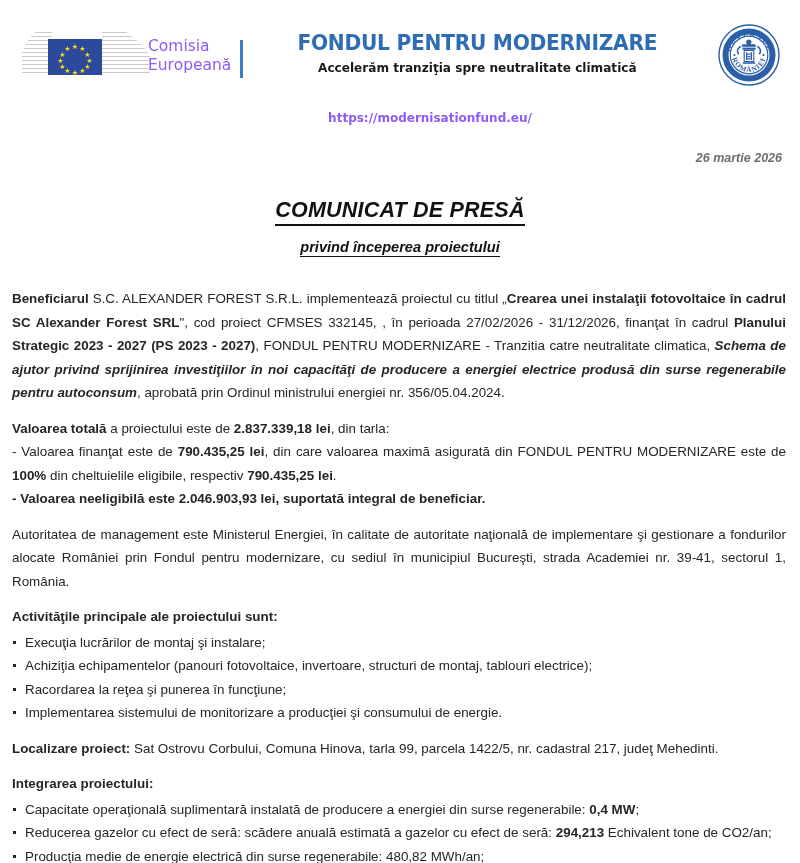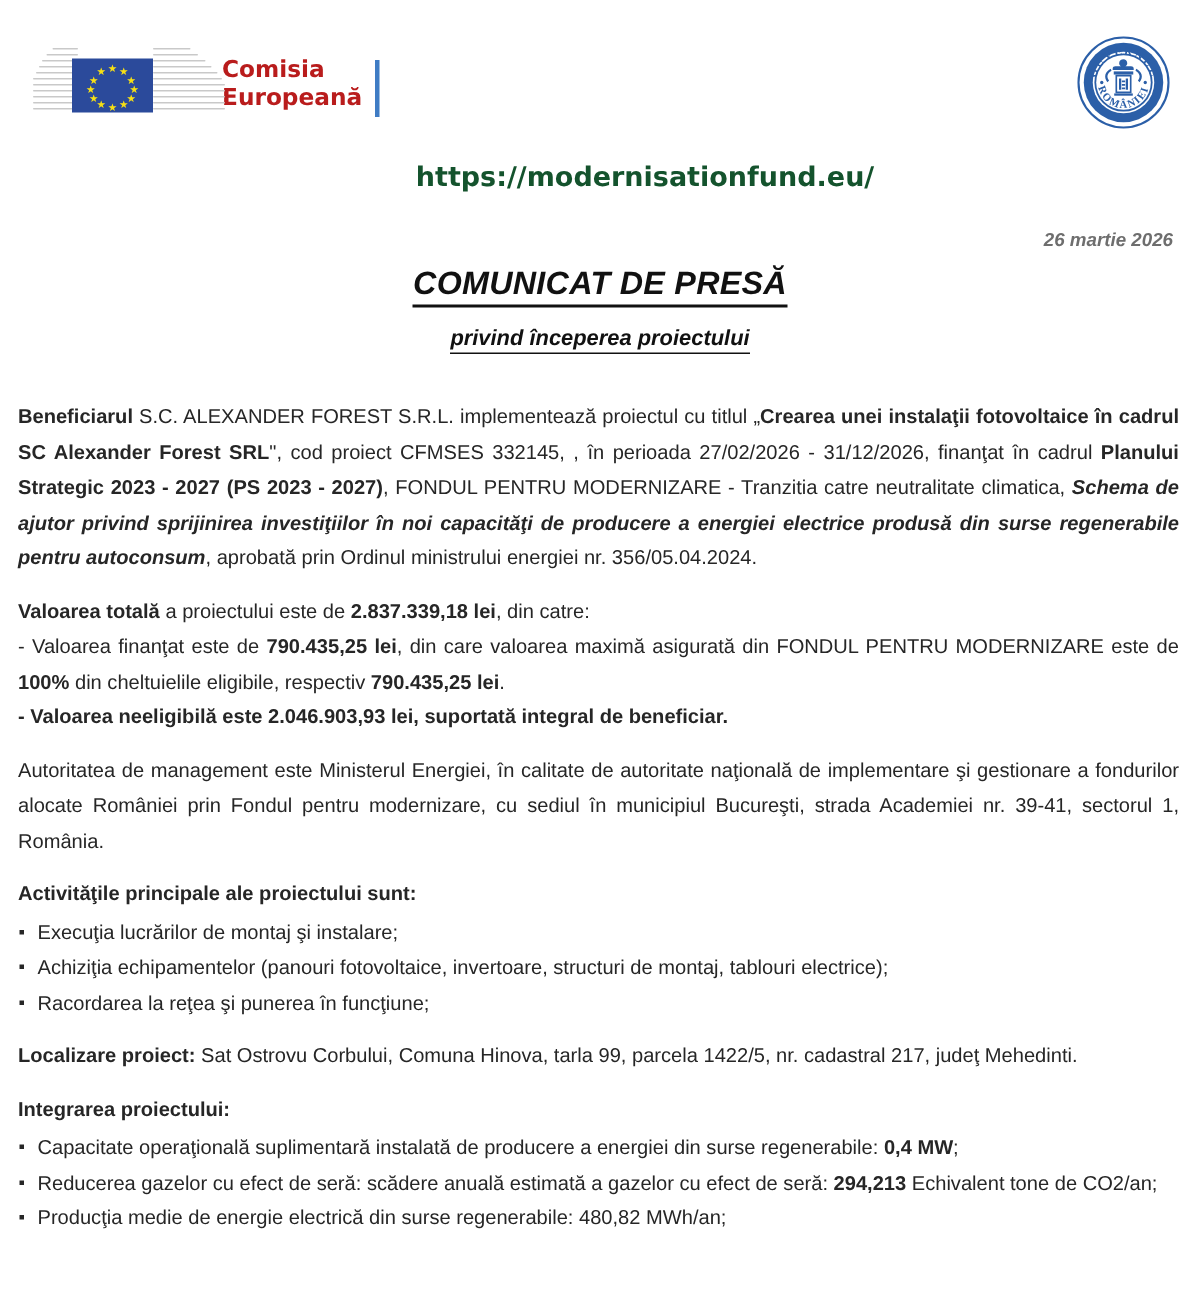--- a/index.html
+++ b/index.html
@@ -102,24 +102,23 @@
   .eu-lines.right i:nth-child(7) { width: 100%; }
   .eu-lines.right i:nth-child(8) { width: 100%; }
   .eu-lines.right i:nth-child(9) { width: 100%; }
   .eu-lines.right i:nth-child(10) { width: 100%; }
   .eu-lines.right i:nth-child(11) { width: 100%; }
 
   .eu-text {
     font-family: "DejaVu Sans", sans-serif;
     font-size: 15.5px;
     line-height: 19px;
-    color: #b91c1c;
+    color: #8b5cf6;
     margin-left: -4px;
     white-space: nowrap;
-    font-weight: bold;
   }
   .eu-bar {
     width: 3px;
     height: 38px;
     background: #3f7cc4;
     margin-left: 9px;
     margin-top: 6px;
   }
 
   
@@ -159,42 +158,42 @@
 
   
   .url-row {
     text-align: center;
     padding-left: 30px;
     margin-top: 16px;
   }
   .url-link {
     font-family: "DejaVu Sans", sans-serif;
     font-weight: bold;
-    font-size: 18px;
-    color: #14532d;
+    font-size: 12px;
+    color: #8b5cf6;
     text-decoration: none;
     margin-left: 30px;
   }
   .date-row {
     text-align: right;
     padding-right: 12px;
     margin-top: 22px;
   }
   .date-text {
     font-family: "Liberation Sans", sans-serif;
     font-style: italic;
     font-weight: bold;
     font-size: 12.5px;
     color: #6e6e6e;
   }
 
   
   .doc-title-wrap {
     text-align: center;
-    margin-top: 8px;
+    margin-top: 32px;
   }
   .doc-title {
     display: inline-block;
     font-family: "Liberation Sans", sans-serif;
     font-weight: bold;
     font-style: italic;
     font-size: 21.5px;
     letter-spacing: 0.2px;
     color: #111;
     border-bottom: 2px solid #111;
@@ -312,20 +311,24 @@
           </div>
         </div>
       </div>
       <div class="eu-text">
         <div>Comisia</div>
         <div>Europeană</div>
       </div>
       <div class="eu-bar"></div>
     </div>
 
+    <div class="brand">
+      <div class="brand-title">FONDUL PENTRU MODERNIZARE</div>
+      <div class="brand-sub">Accelerăm tranziţia spre neutralitate climatică</div>
+    </div>
 
     <div class="ro-seal">
       <svg width="62" height="62" viewBox="0 0 62 62" aria-hidden="true">
         <circle cx="31" cy="31" r="30" fill="#ffffff" stroke="#2b5fa8" stroke-width="1.4"></circle>
         <circle cx="31" cy="31" r="26.5" fill="#2b5fa8"></circle>
         <circle cx="31" cy="31" r="20.5" fill="#ffffff"></circle>
         <circle cx="31" cy="31" r="19.4" fill="#2b5fa8"></circle>
         <circle cx="31" cy="31" r="18.2" fill="#ffffff"></circle>
         <path id="seal-top" d="M 12.5,31 A 18.5,18.5 0 0 1 49.5,31" fill="none"></path>
         <path id="seal-bot" d="M 14,31 A 17,17 0 0 0 48,31" fill="none"></path>
@@ -363,34 +366,35 @@
     <span class="doc-title">COMUNICAT DE PRESĂ</span>
   </div>
   <div class="doc-subtitle-wrap">
     <span class="doc-subtitle">privind începerea proiectului</span>
   </div>
 
   <div class="body">
 
     <p class="para"><b>Beneficiarul</b><span> S.C. ALEXANDER FOREST S.R.L. implementează proiectul cu titlul „</span><b>Crearea unei instalaţii fotovoltaice în cadrul SC Alexander Forest SRL</b><span>", cod proiect CFMSES 332145, , în perioada 27/02/2026 - 31/12/2026, finanţat în cadrul </span><b>Planului Strategic 2023 - 2027 (PS 2023 - 2027)</b><span>, FONDUL PENTRU MODERNIZARE - Tranzitia catre neutralitate climatica, </span><span class="bi">Schema de ajutor privind sprijinirea investiţiilor în noi capacităţi de producere a energiei electrice produsă din surse regenerabile pentru autoconsum</span><span>, aprobată prin Ordinul ministrului energiei nr. 356/05.04.2024.</span></p>
 
-    <p class="para nogap"><b>Valoarea totală</b><span> a proiectului este de </span><b>2.837.339,18 lei</b><span>, din catre:</span></p>
+    <p class="para nogap"><b>Valoarea totală</b><span> a proiectului este de </span><b>2.837.339,18 lei</b><span>, din tarla:</span></p>
 
     <p class="para nogap"><span>- Valoarea finanţat este de </span><b>790.435,25 lei</b><span>, din care valoarea maximă asigurată din FONDUL PENTRU MODERNIZARE este de </span><b>100%</b><span> din cheltuielile eligibile, respectiv </span><b>790.435,25 lei</b><span>.</span></p>
 
     <p class="para"><b>- Valoarea neeligibilă este 2.046.903,93 lei, suportată integral de beneficiar.</b></p>
 
     <p class="para">Autoritatea de management este Ministerul Energiei, în calitate de autoritate naţională de implementare şi gestionare a fondurilor alocate României prin Fondul pentru modernizare, cu sediul în municipiul Bucureşti, strada Academiei nr. 39-41, sectorul 1, România.</p>
 
     <div class="sect">
       <div class="heading">Activităţile principale ale proiectului sunt:</div>
       <ul class="bullets">
         <li>Execuţia lucrărilor de montaj şi instalare;</li>
         <li>Achiziţia echipamentelor (panouri fotovoltaice, invertoare, structuri de montaj, tablouri electrice);</li>
         <li>Racordarea la reţea şi punerea în funcţiune;</li>
+        <li>Implementarea sistemului de monitorizare a producţiei şi consumului de energie.</li>
       </ul>
     </div>
 
     <div class="sect">
       <p class="para nogap"><b>Localizare proiect:</b><span> Sat Ostrovu Corbului, Comuna Hinova, tarla 99, parcela 1422/5, nr. cadastral 217, judeţ Mehedinti.</span></p>
     </div>
 
     <div class="sect">
       <div class="heading">Integrarea proiectului:</div>
       <ul class="bullets">

